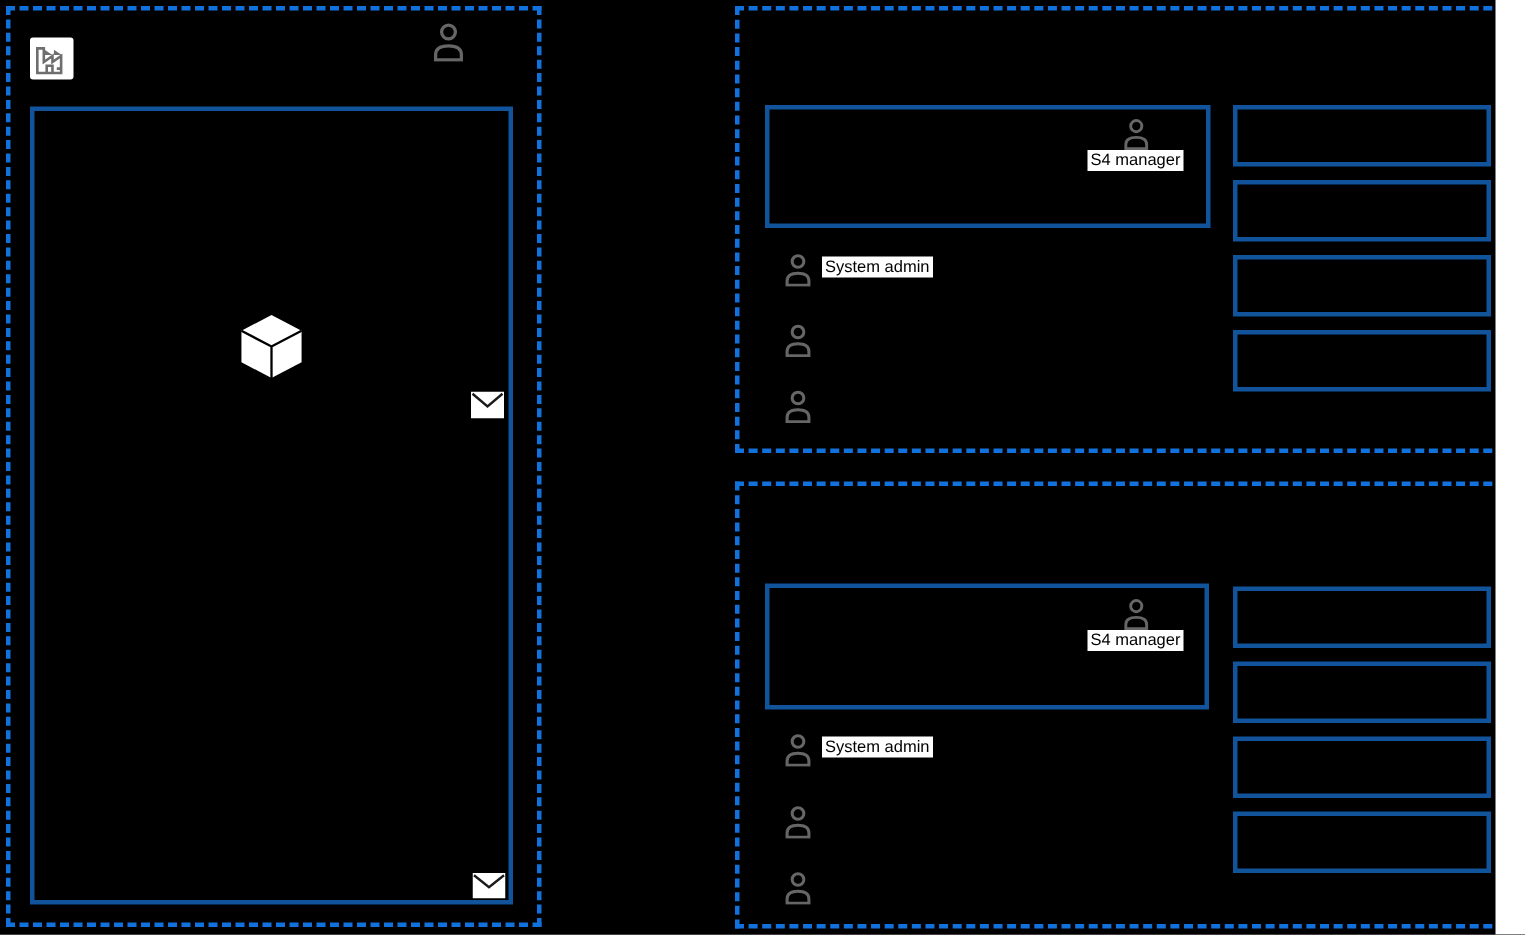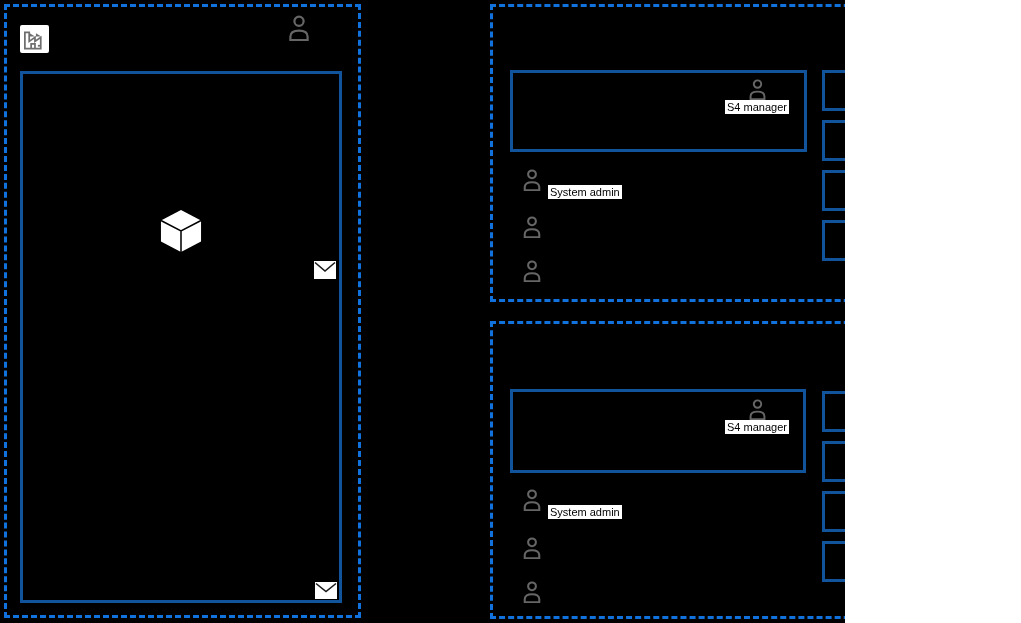--- a/index.html
+++ b/index.html
@@ -1,17 +1,17 @@
 <!DOCTYPE html>
 <html style="--background: #000000; --group-border: #1272dd; --box-border: #11549b; --person-icon: #666666; --label-background: #ffffff; --label-text: #000000; --cube-fill: #ffffff; --envelope-fill: #ffffff;"><head>
 <meta charset="utf-8">
 <style>
   html,body { margin:0; padding:0; }
   .stage {
-    position:relative; width:845px; height:623px;
+    position:relative; width:997px; height:623px;
     background: var(--background, #000);
     font-family:"Liberation Sans", sans-serif;
     overflow:hidden;
   }
   .group {
     position:absolute; box-sizing:border-box;
     border:3px dashed var(--group-border, #1272dd);
     background:transparent;
   }
   .bluebox {
@@ -21,21 +21,21 @@
   }
   .tag {
     background: var(--label-background, #fff);
     color: var(--label-text, #000);
     font-size:11px; line-height:14px; padding:0 2px;
     white-space:nowrap; display:inline-block;
   }
   .tag:empty { display:none; }
   .abs { position:absolute; }
   .member { position:absolute; display:flex; align-items:flex-start; gap:7px; }
-  .member .tag { margin-top:16px; }
+  .member .tag { margin-top:2px; }
   .manager-wrap {
     position:absolute; display:flex; flex-direction:column; align-items:center;
   }
   .person-svg { color: var(--person-icon, #666); display:block; }
   .factory-chip {
     position:absolute; width:29px; height:28px; background:#fff; border-radius:2px;
     display:flex; align-items:center; justify-content:center;
   }
 </style>
 </head>

